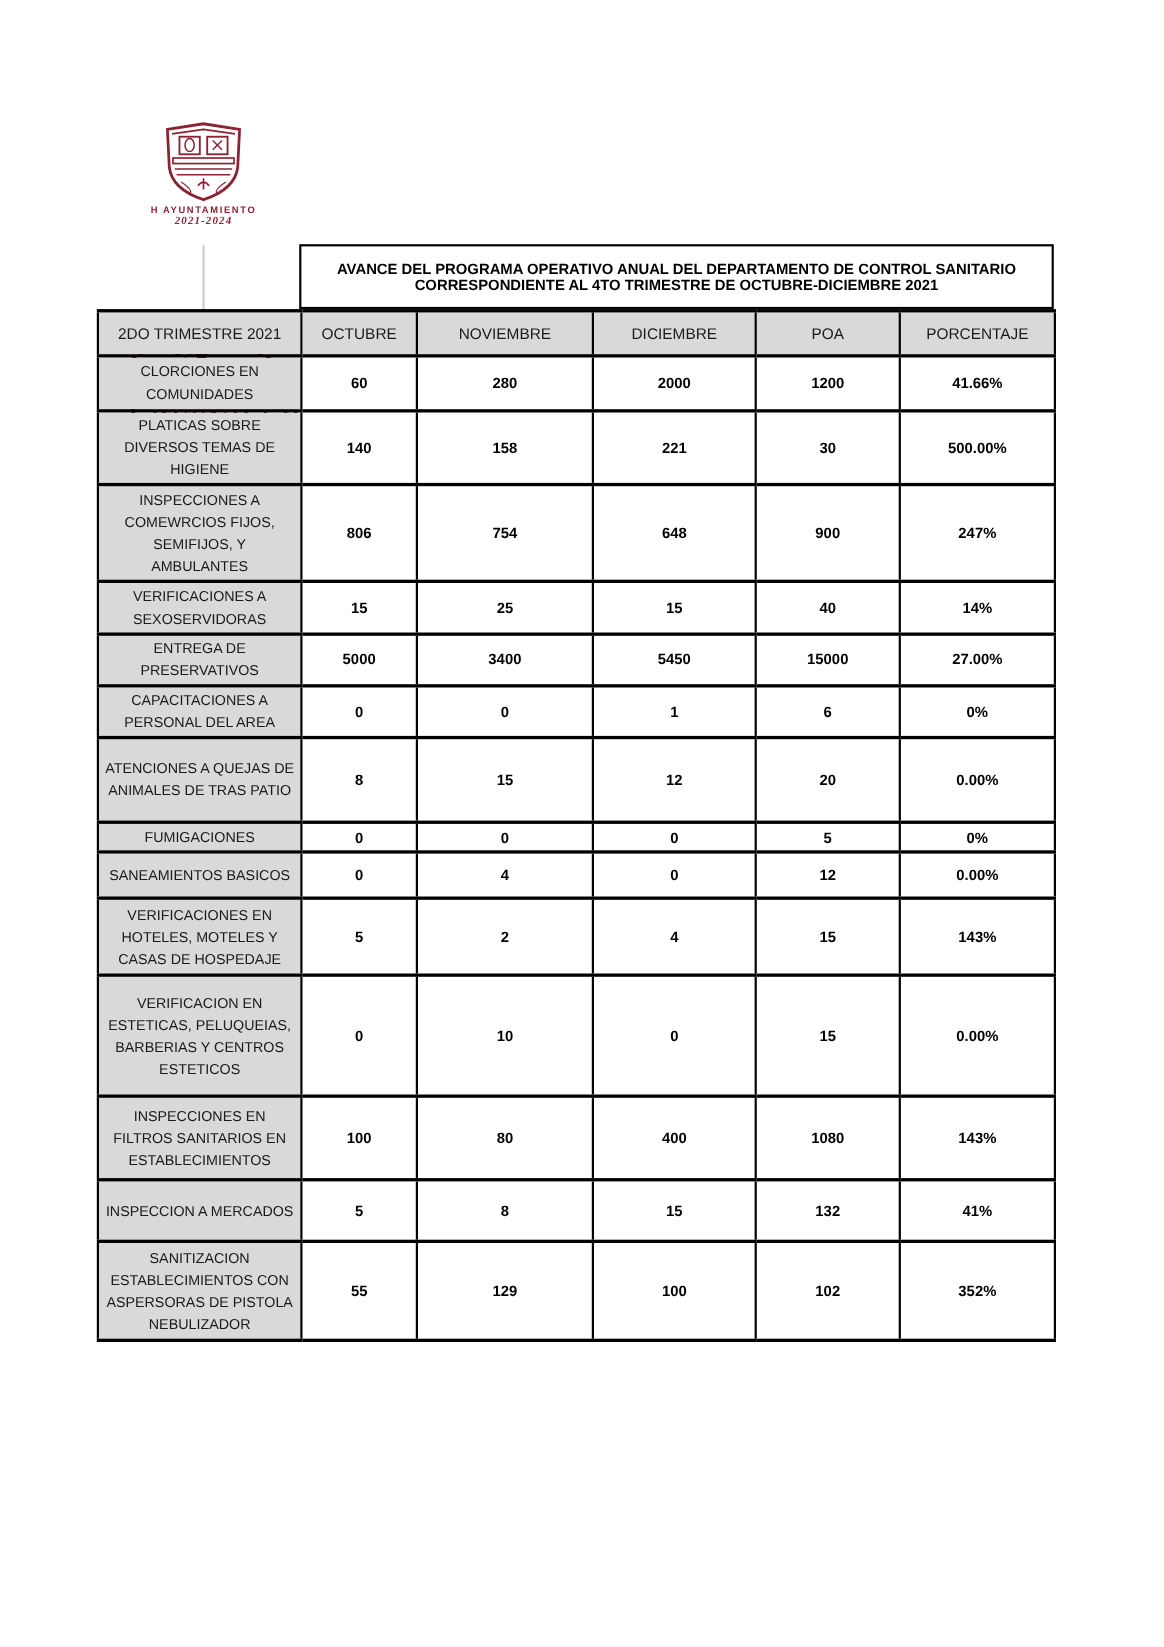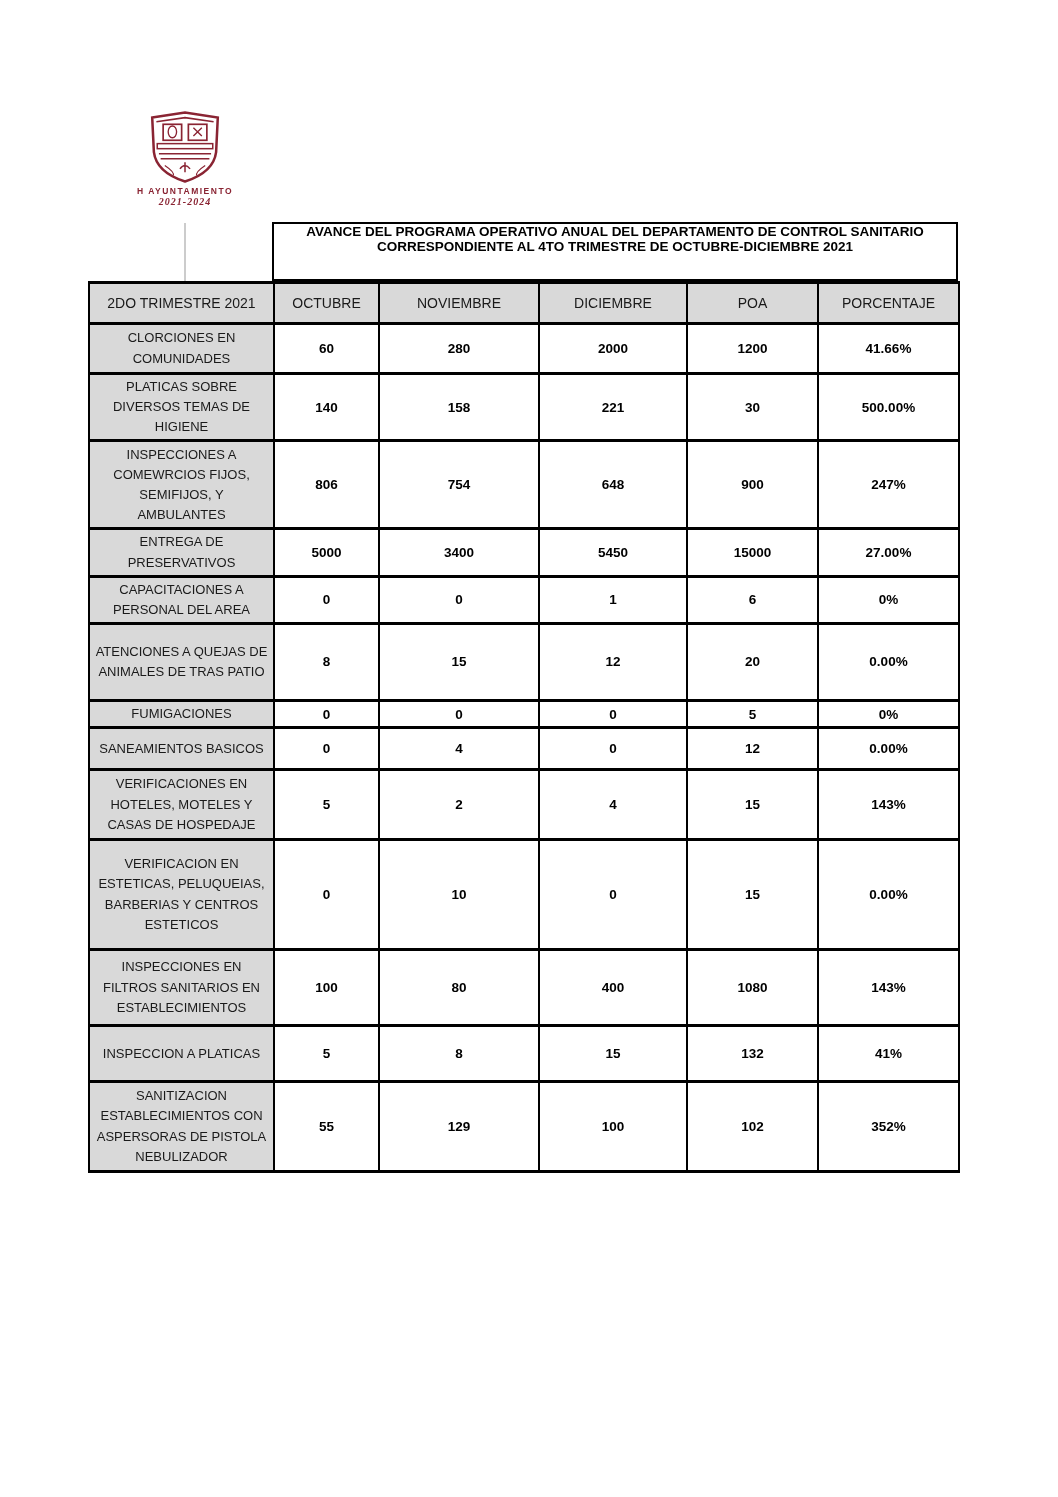--- a/index.html
+++ b/index.html
@@ -50,21 +50,21 @@
     font-style:italic;font-size:19px;color:#2f2f2f;
     transform:rotate(-2deg);margin-top:0px;
   }
 
   
   .doc-title{
     position:absolute;left:272px;top:222px;
     width:686px;height:59px;
     border:2px solid var(--border);
     background:#ffffff;
-    display:flex;flex-direction:column;justify-content:flex-start;
+    display:flex;flex-direction:column;justify-content:center;
     text-align:center;
     font-weight:bold;font-size:13.5px;color:#000;
   }
 
   
   table.report{
     position:absolute;left:88px;top:281px;
     width:870px;
     border-collapse:collapse;
     table-layout:fixed;
@@ -197,20 +197,28 @@
       </tr>
       <tr style="height: 88px;">
         <th>INSPECCIONES A COMEWRCIOS FIJOS, SEMIFIJOS, Y AMBULANTES</th>
         <td>806</td>
         <td>754</td>
         <td>648</td>
         <td>900</td>
         <td>247%</td>
       </tr>
       <tr style="height: 43px;">
+        <th>VERIFICACIONES A SEXOSERVIDORAS</th>
+        <td>15</td>
+        <td>25</td>
+        <td>15</td>
+        <td>40</td>
+        <td>14%</td>
+      </tr>
+      <tr style="height: 43px;">
         <th>ENTREGA DE PRESERVATIVOS</th>
         <td>5000</td>
         <td>3400</td>
         <td>5450</td>
         <td>15000</td>
         <td>27.00%</td>
       </tr>
       <tr style="height: 42px; padding-left: 19px;">
         <th>CAPACITACIONES A PERSONAL DEL AREA</th>
         <td>0</td>
@@ -261,21 +269,21 @@
       </tr>
       <tr style="height: 76px;">
         <th>INSPECCIONES EN FILTROS SANITARIOS EN ESTABLECIMIENTOS</th>
         <td>100</td>
         <td>80</td>
         <td>400</td>
         <td>1080</td>
         <td>143%</td>
       </tr>
       <tr style="height: 56px;">
-        <th>INSPECCION A PLATICAS</th>
+        <th>INSPECCION A MERCADOS</th>
         <td>5</td>
         <td>8</td>
         <td>15</td>
         <td>132</td>
         <td>41%</td>
       </tr>
       <tr style="height: 90px;">
         <th>SANITIZACION ESTABLECIMIENTOS CON ASPERSORAS  DE PISTOLA NEBULIZADOR</th>
         <td>55</td>
         <td>129</td>

